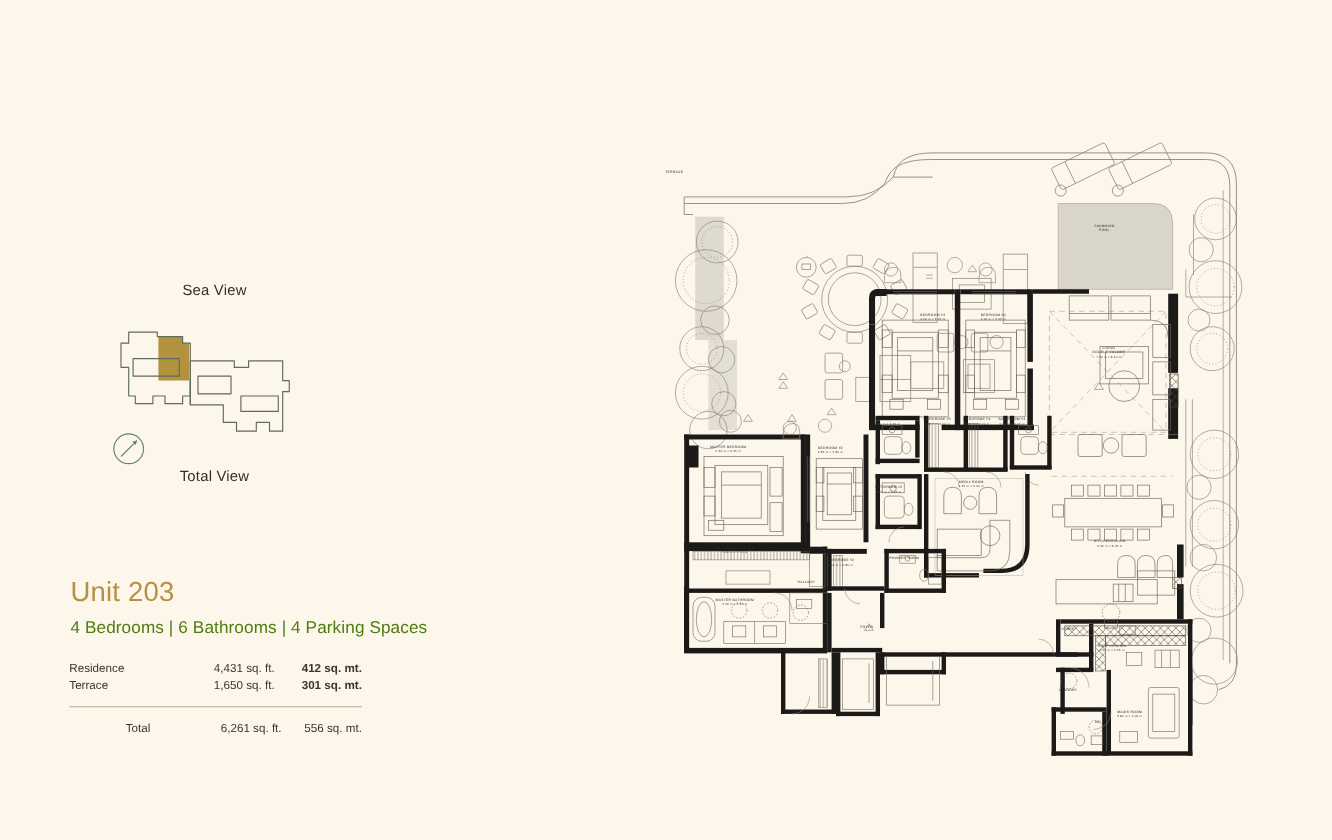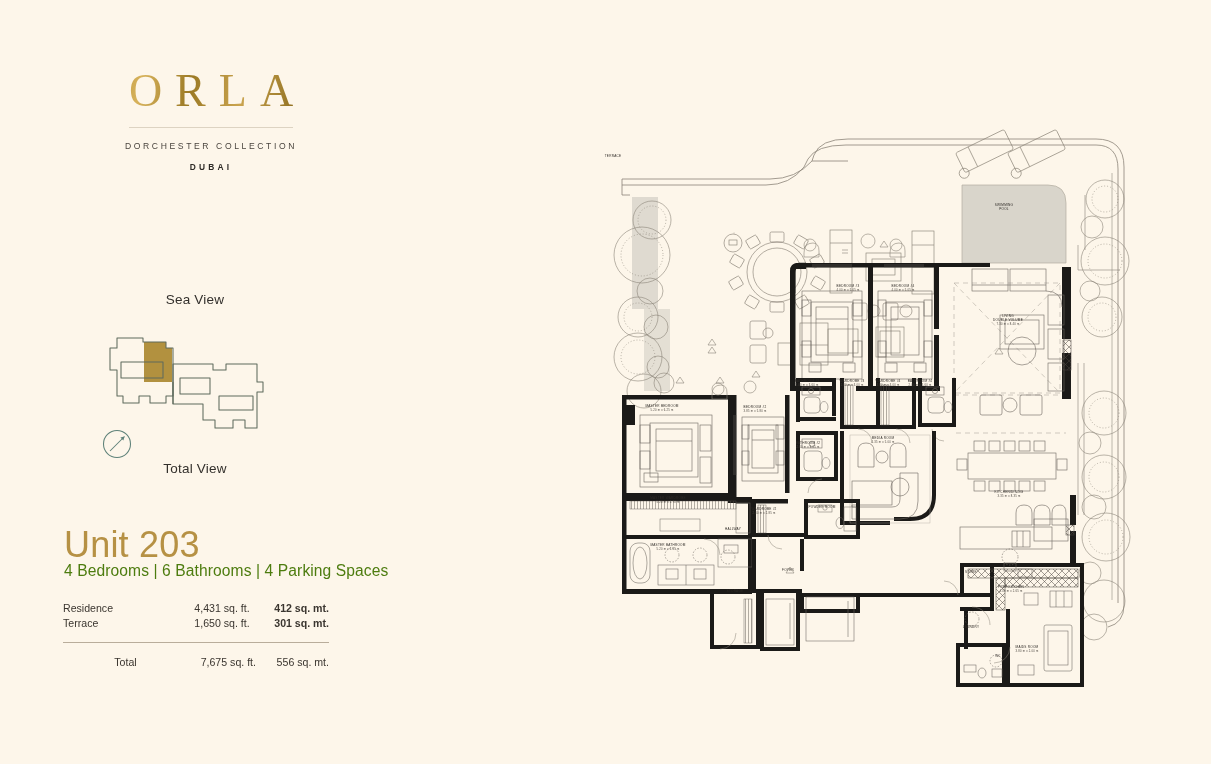--- a/index.html
+++ b/index.html
@@ -62,39 +62,39 @@
     font-size: 8.4px;
     letter-spacing: 3.2px;
     color: #2d2a26;
     font-weight: 700;
   }
 
   
   .keyplan {
     position: absolute;
     left: 95px; top: 250px;
-    width: 200px; height: 200px; margin-top: 36px;
+    width: 200px; height: 200px;
   }
   .keyplan .kp-label {
     position: absolute;
     width: 100%;
     text-align: center;
     font-size: 13.5px;
     color: #33302c;
     letter-spacing: .2px;
   }
   .kp-label-top { top: 6px; }
   .kp-label-bottom { bottom: 10px; }
   .kp-svg { position: absolute; left: 0; top: 22px; }
 
   
   .unit-title {
     position: absolute;
     left: 64px; top: 524px;
-    font-size: 36px;
+    font-size: 25px;
     color: #b69144;
     font-weight: 400;
     letter-spacing: .2px;
   }
   .unit-meta {
     position: absolute;
     left: 64px; top: 562px;
     font-size: 15.6px;
     color: #4d7c0f;
     font-weight: 400;
@@ -141,26 +141,20 @@
   }
   .plan-svg { display: block; }
 </style>
 </head>
 <body>
 
 <div id="page">
 
   <div class="left-panel">
 
-    <div class="logo-block">
-      <div class="logo-word">ORLA</div>
-      <div class="logo-rule"></div>
-      <div class="logo-sub1">DORCHESTER COLLECTION</div>
-      <div class="logo-sub2">DUBAI</div>
-    </div>
 
     <div class="keyplan">
       <div class="kp-label kp-label-top">Sea View</div>
       <svg class="kp-svg" width="200" height="160" viewBox="0 0 200 160">
 
         <path d="M49 34 L71 34 L71 40 L77 40 L77 74 L49 74 Z" fill="#b2913f" stroke="none"></path>
 
         <g fill="none" stroke="#5f6b5d" stroke-width="1.05" stroke-linejoin="round">
           <path d="M22 37 L22 30 L48 30 L48 34 L71 34 L71 40 L78 40
                    L78 88 L71 88 L71 95 L55 95 L55 88 L44 88 L44 95 L28 95
@@ -201,21 +195,21 @@
         <td class="c-sqft">1,650 sq. ft.</td>
         <td class="c-sqmt">301 sq. mt.</td>
       </tr>
     </tbody>
       </table>
     <div class="area-divider"></div>
     <table class="total-row">
       <tbody>
           <tr>
         <td class="c-label">Total</td>
-        <td class="c-sqft">7,675 sq. ft.</td>
+        <td class="c-sqft">6,261 sq. ft.</td>
         <td class="c-sqmt">556  sq. mt.</td>
       </tr>
     </tbody>
       </table>
   </div>
 
   <div class="plan-wrap">
     <svg class="plan-svg" width="600" height="620" viewBox="0 0 600 620">
 
       <defs>

